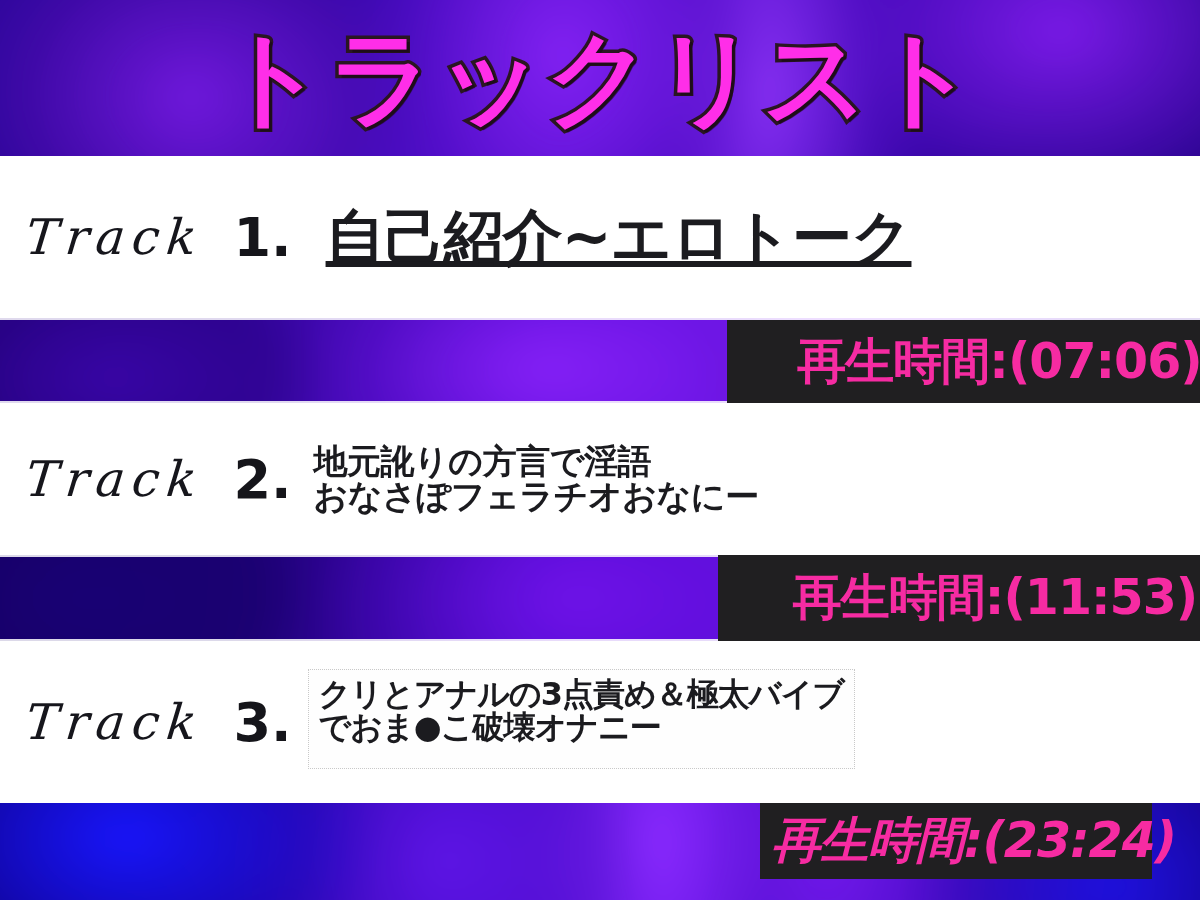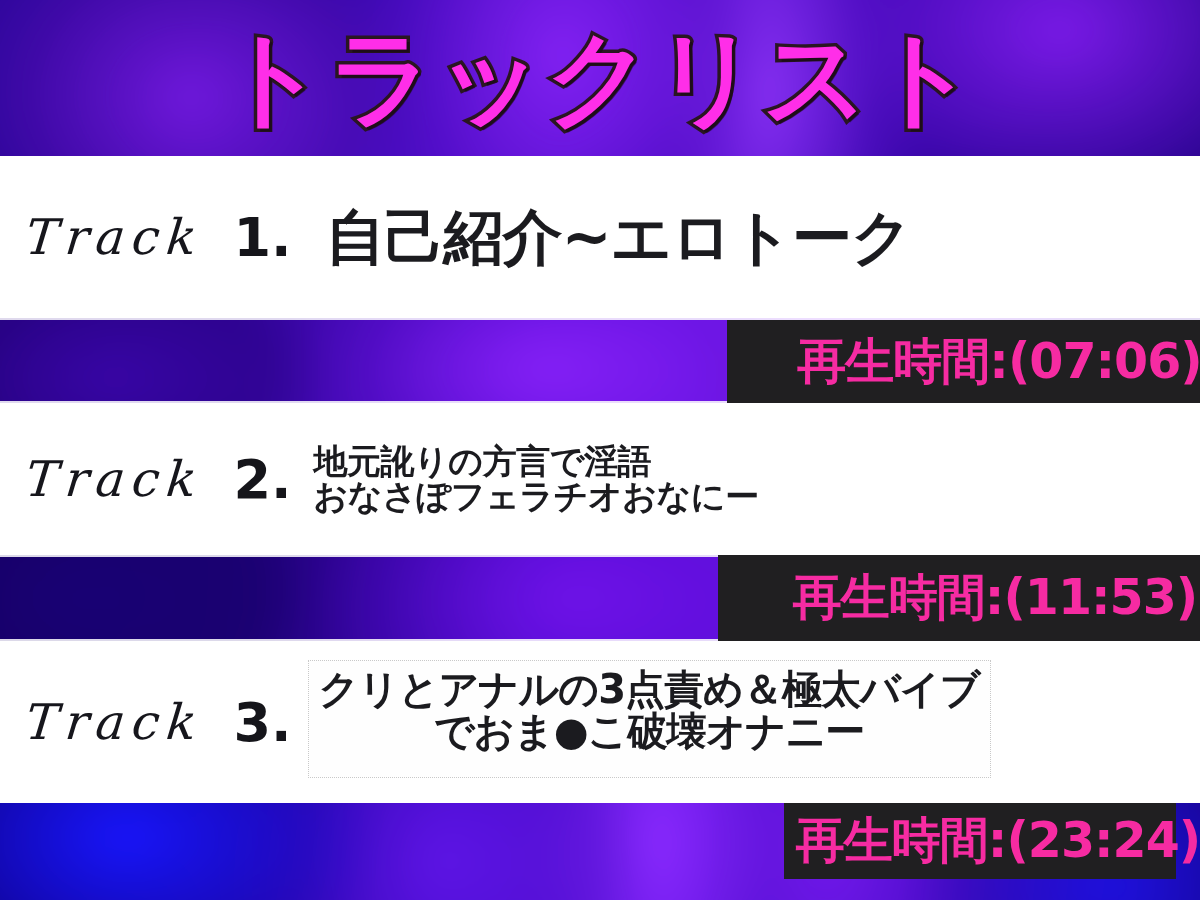--- a/index.html
+++ b/index.html
@@ -120,23 +120,23 @@
     color: #15151a;
     white-space: nowrap;
   }
   .track-title {
     font-family: "DejaVu Sans", "Liberation Sans", sans-serif;
     font-weight: 700;
     color: #1b1b1f;
     line-height: 1.04;
     white-space: pre-line;
   }
-  .title-one-line { font-size: 60px; letter-spacing: -1px; }
+  .title-one-line { font-size: 60px; letter-spacing: -1px; text-decoration: underline; }
   .title-two-line { font-size: 34px; letter-spacing: -0.5px; }
-  .title-three { font-size: 40px; letter-spacing: -1px; text-align: center; }
+  .title-three { font-size: 32px; letter-spacing: -1px; }
   .title-boxed {
     border: 1px dotted #c9c9c9;
     padding: 8px 10px 24px 10px;
     background: #fefefe;
   }
 
   
   .duration-badge {
     position: absolute;
     background: #201f21;
@@ -211,17 +211,17 @@
     <span class="track-label">Track</span>
     <span class="track-num" style="margin-left:30px;">3.</span>
     <span class="track-title title-three title-boxed" style="margin-left:16px; margin-top:-6px;">クリとアナルの3点責め＆極太バイブ
 でおま●こ破壊オナニー</span>
   </div>
 
   <div class="photo-strip art-s3" style="top:803px; height:97px;">
     <div class="photo-inner art-s3"></div>
   </div>
   <div class="hairline" style="top:801px;"></div>
-  <div class="duration-badge" style="left:784px; top:803px; width:356px; height:76px;">
+  <div class="duration-badge" style="left:760px; top:803px; width:356px; height:76px;font-style:italic;">
     <span>再生時間:(23:24)</span>
   </div>
 
 </div>
 
 </body></html>

